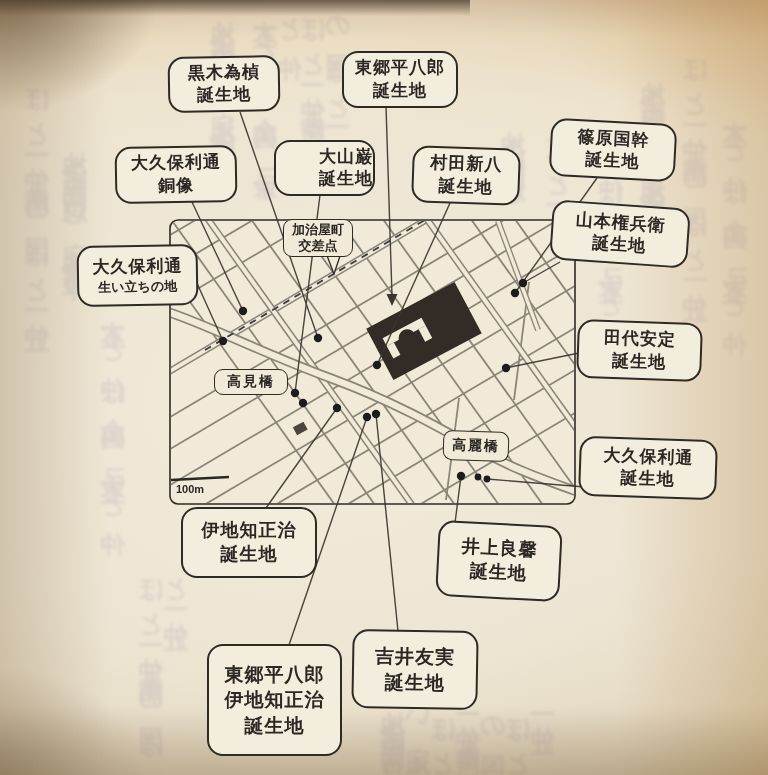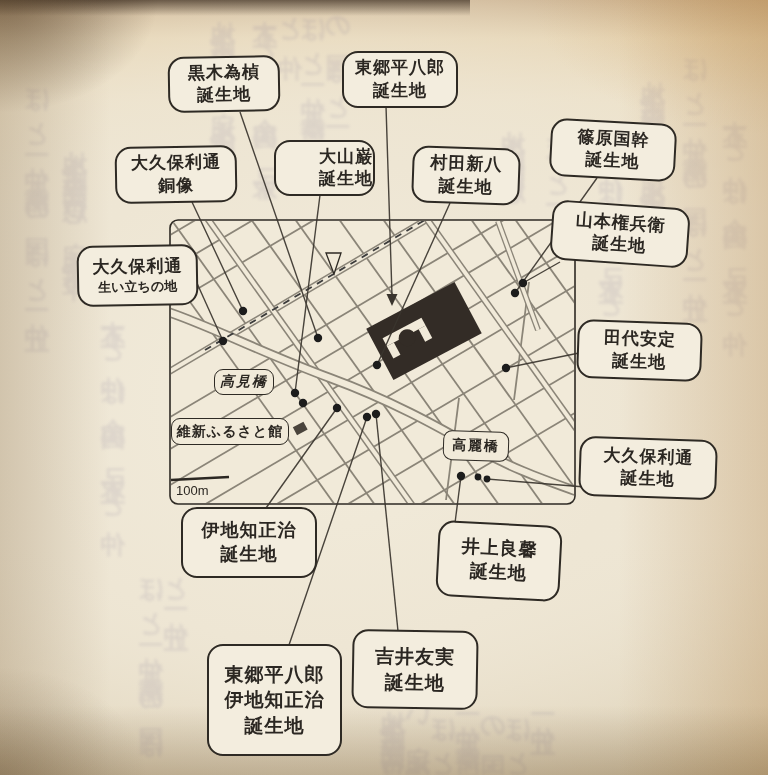--- a/index.html
+++ b/index.html
@@ -52,24 +52,24 @@
   .b-ijichi{left:181px;top:507px;width:136px;height:71px;font-size:18px;}
   .b-inoue{left:437px;top:523px;width:124px;height:76px;font-size:18px;transform:rotate(3deg);}
   .b-yoshii{left:352px;top:630px;width:126px;height:79px;font-size:19px;transform:rotate(1deg);}
   .b-saigo{left:207px;top:644px;width:135px;height:112px;font-size:19px;}
 
   
   .mapb{position:absolute;box-sizing:border-box;display:flex;flex-direction:column;
     justify-content:center;align-items:center;background:#f1ead9;border:1.5px solid #2e2a24;
     border-radius:9px;color:#2b2722;font-weight:bold;line-height:1.25;text-align:center;}
   .m-kajiya{left:283px;top:219px;width:70px;height:38px;font-size:13px;letter-spacing:0;}
-  .m-takami{left:214px;top:369px;width:60px;height:26px;font-size:14px;letter-spacing:2px;font-style:italic;}
+  .m-takami{left:214px;top:369px;width:74px;height:26px;font-size:14px;letter-spacing:2px;}
   .m-ishin{left:171px;top:418px;width:118px;height:27px;font-size:14px;letter-spacing:1px;}
   .m-korai{left:443px;top:431px;width:66px;height:30px;font-size:14px;letter-spacing:2px;transform:rotate(2deg);}
-  .scale-text{position:absolute;left:176px;top:483px;font-size:13px;font-weight:normal;color:#2b2722;}
+  .scale-text{position:absolute;left:176px;top:483px;font-size:11px;font-weight:bold;color:#2b2722;}
 </style>
 </head>
 <body>
 
 <div class="page">
 
   <div class="st" style="left:24px;top:70px;height:650px;">ほと一仲五木命己の国ほと一仲五</div>
   <div class="st" style="left:62px;top:130px;height:610px;">地生人町年間行思い定地生人町年</div>
   <div class="st" style="left:100px;top:300px;height:450px;">木五一と仲ほ命国の己木五一と仲</div>
   <div class="st" style="left:138px;top:560px;height:215px;">ほと一仲五木命己の国ほと一仲五</div>
@@ -249,18 +249,21 @@
   <div class="bubble b-yoshii">
     <div class="bl">吉井友実</div>
     <div class="bl">誕生地</div>
   </div>
   <div class="bubble b-saigo">
     <div class="bl">東郷平八郎</div>
     <div class="bl">伊地知正治</div>
     <div class="bl">誕生地</div>
   </div>
 
+  <div class="mapb m-kajiya">
+    <div class="bl">加治屋町</div>
+    <div class="bl">交差点</div>
+  </div>
   <div class="mapb m-takami">高見橋</div>
-  <div class="mapb m-ishin">維新ふるさと館</div>
   <div class="mapb m-korai">高麗橋</div>
   <div class="scale-text">100m</div>
 
 </div>
 
 </body></html>

